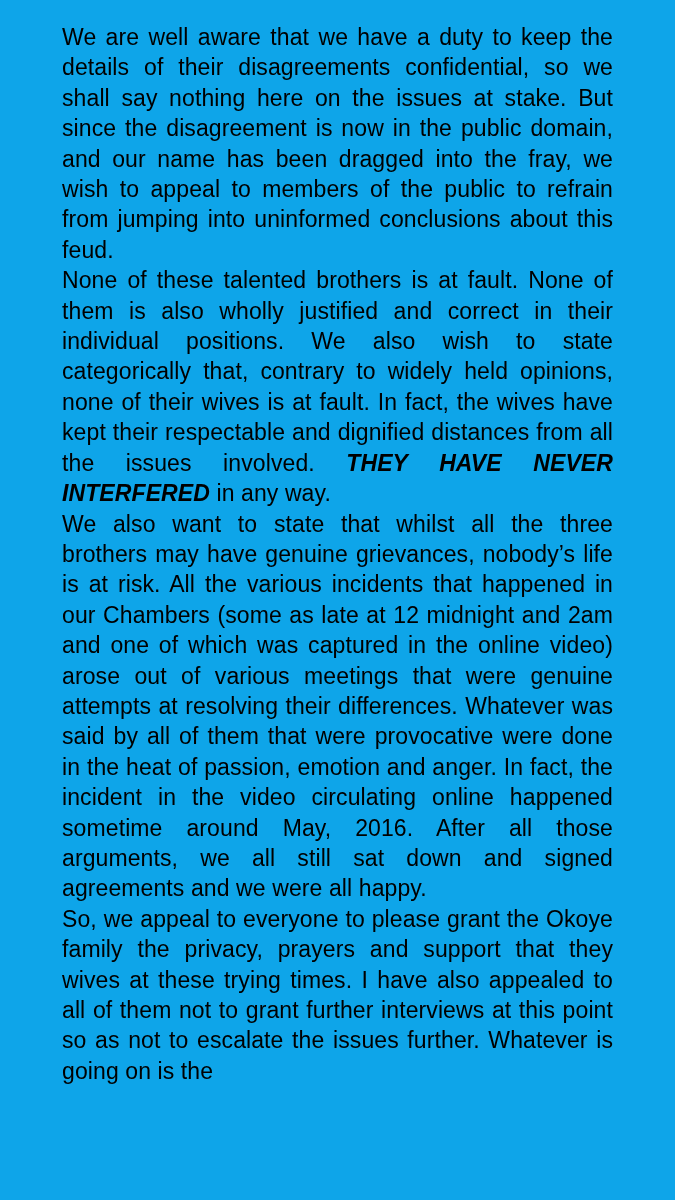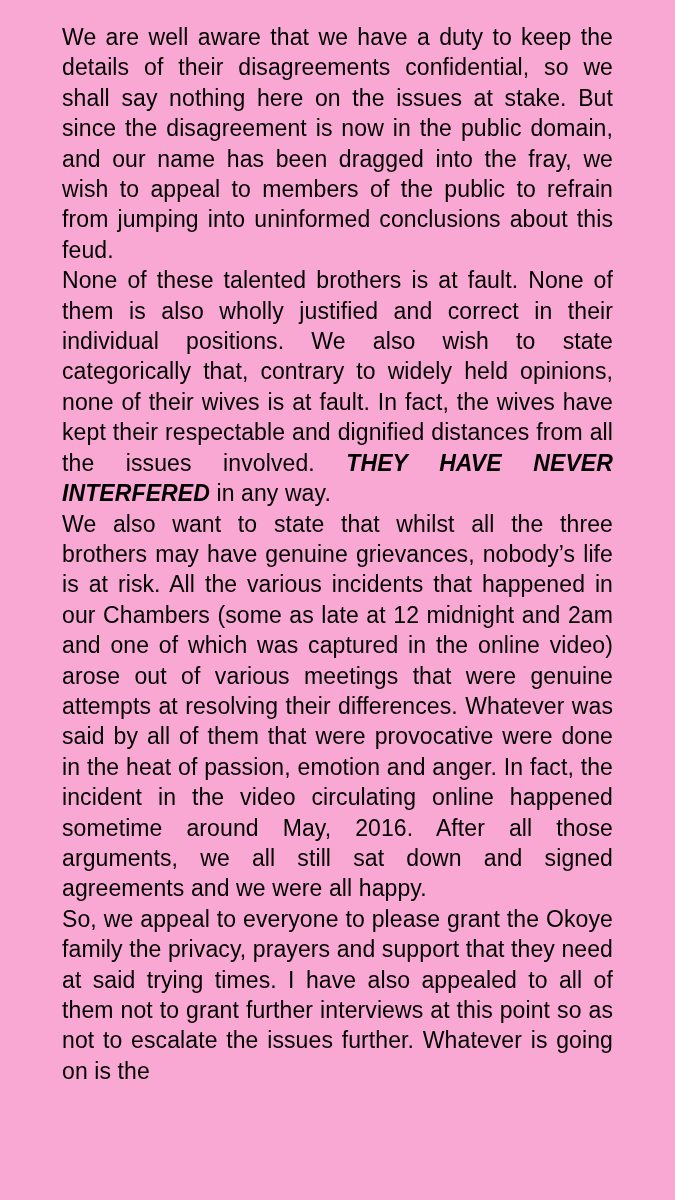--- a/index.html
+++ b/index.html
@@ -4,21 +4,21 @@
 <style>
   html, body {
     margin: 0;
     padding: 0;
     background: #ffffff;
   }
   .page {
     position: relative;
     width: 675px;
     height: 1200px;
-    background: #f9a8d4;
+    background: #0ea5e9;
     overflow: hidden;
     box-sizing: border-box;
   }
   .doc-body {
     position: absolute;
     top: 22px;
     left: 62px;
     width: 551px;
     font-family: "Liberation Sans", sans-serif;
     font-size: 23px;
@@ -39,15 +39,15 @@
   }
 </style>
 </head>
 <body>
 
 <div class="page">
   <div class="doc-body">
       <p class="para"><span class="run-regular">We are well aware that we have a duty to keep the details of their disagreements confidential, so we shall say nothing here on the issues at stake. But since the disagreement is now in the public domain, and our name has been dragged into the fray, we wish to appeal to members of the public to refrain from jumping into uninformed conclusions about this feud.</span></p>
       <p class="para gap-before"><span class="run-regular">None of these talented brothers is at fault. None of them is also wholly justified and correct in their individual positions. We also wish to state categorically that, contrary to widely held opinions, none of their wives is at fault. In fact, the wives have kept their respectable and dignified distances from all the issues involved. </span><span class="run-bold-italic">THEY HAVE NEVER INTERFERED</span><span class="run-regular"> in any way.</span></p>
       <p class="para gap-before"><span class="run-regular">We also want to state that whilst all the three brothers may have genuine grievances, nobody’s life is at risk. All the various incidents that happened in our Chambers (some as late at 12 midnight and 2am and one of which was captured in the online video) arose out of various meetings that were genuine attempts at resolving their differences. Whatever was said by all of them that were provocative were done in the heat of passion, emotion and anger. In fact, the incident in the video circulating online happened sometime around May, 2016. After all those arguments, we all still sat down and signed agreements and we were all happy.</span></p>
-      <p class="para"><span class="run-regular">So, we appeal to everyone to please grant the Okoye family the privacy, prayers and support that they need at said trying times. I have also appealed to all of them not to grant further interviews at this point so as not to escalate the issues further. Whatever is going on is the</span></p>
+      <p class="para"><span class="run-regular">So, we appeal to everyone to please grant the Okoye family the privacy, prayers and support that they wives at these trying times. I have also appealed to all of them not to grant further interviews at this point so as not to escalate the issues further. Whatever is going on is the</span></p>
     </div>
 </div>
 
 </body></html>

